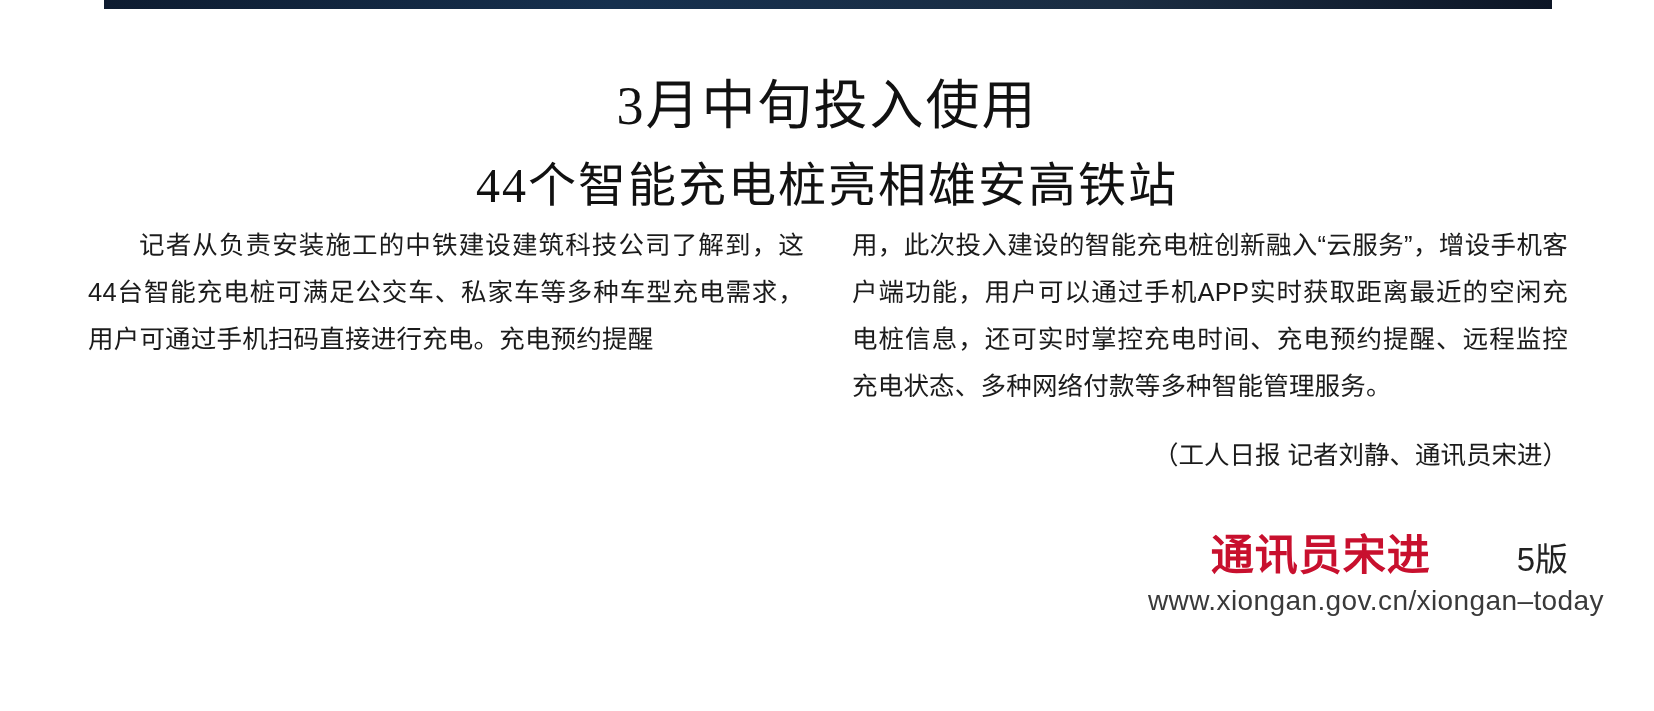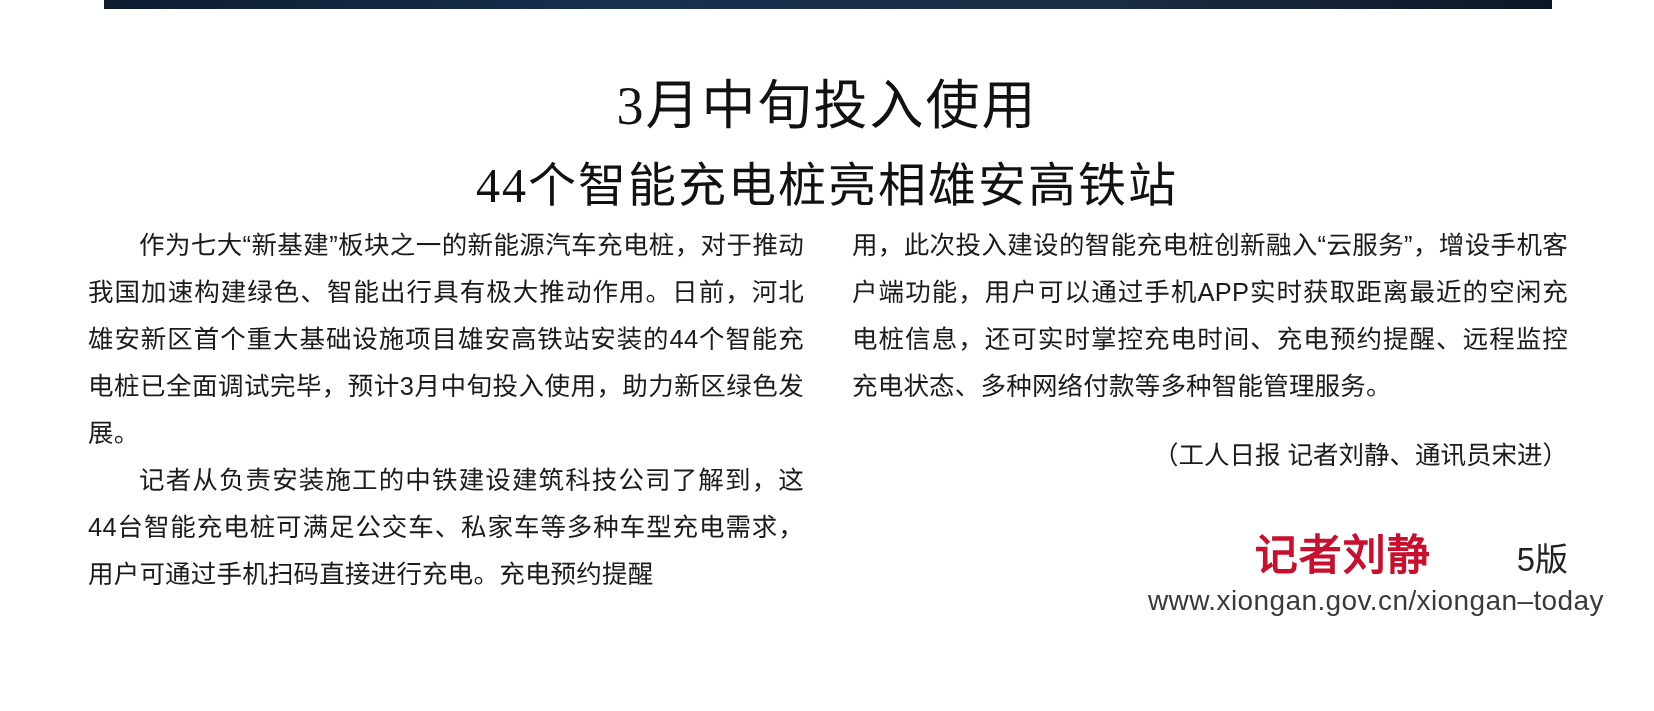--- a/index.html
+++ b/index.html
@@ -143,32 +143,31 @@
   <div class="top-rule"></div>
 
   <div class="headline">
     <div class="kicker">3月中旬投入使用</div>
     <div class="main-title">44个智能充电桩亮相雄安高铁站</div>
   </div>
 
   <div class="columns">
 
     <div class="col">
-      <p class="indent">作为七大“新基建”板块之一的新能源汽车充电桩，对于推动我国加速构建绿色、智能出行具有极大推动作用。日前，河北雄安新区首个重大基础设施项目雄安高铁站安装的44个智能充电桩已全面调试完毕，预计3月中旬投入使用，助力新区绿色发展。</p>
       <p class="indent">记者从负责安装施工的中铁建设建筑科技公司了解到，这44台智能充电桩可满足公交车、私家车等多种车型充电需求，用户可通过手机扫码直接进行充电。充电预约提醒</p>
     </div>
 
     <div class="col">
       <p>用，此次投入建设的智能充电桩创新融入“云服务”，增设手机客户端功能，用户可以通过手机APP实时获取距离最近的空闲充电桩信息，还可实时掌控充电时间、充电预约提醒、远程监控充电状态、多种网络付款等多种智能管理服务。</p>
       <div class="credit">（工人日报 记者刘静、通讯员宋进）</div>
     </div>
 
   </div>
 
   <div class="footer-brand">
     <div class="brand-row">
-      <div class="brand-logo">记者刘静</div>
+      <div class="brand-logo">通讯员宋进</div>
       <div class="brand-page">5版</div>
     </div>
     <div class="brand-url">www.xiongan.gov.cn/xiongan–today</div>
   </div>
 
 </div>
 
 </body></html>

